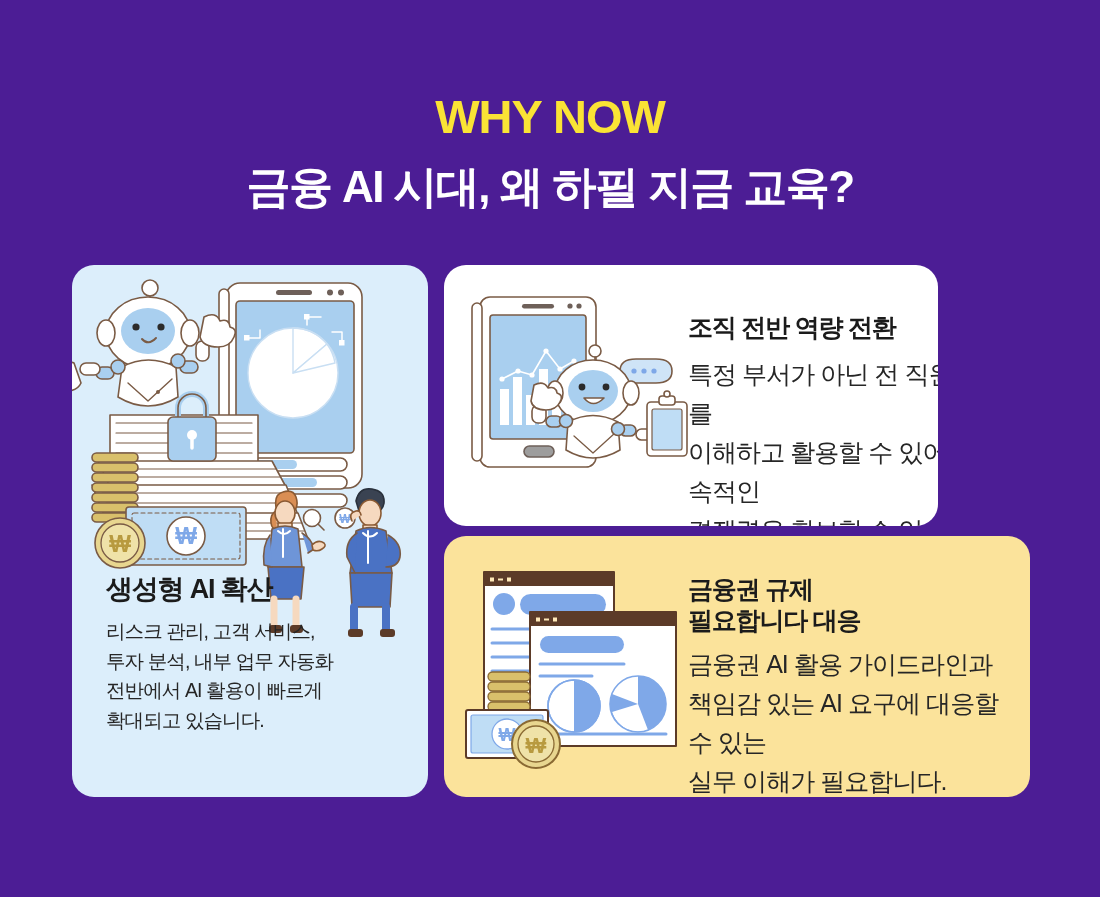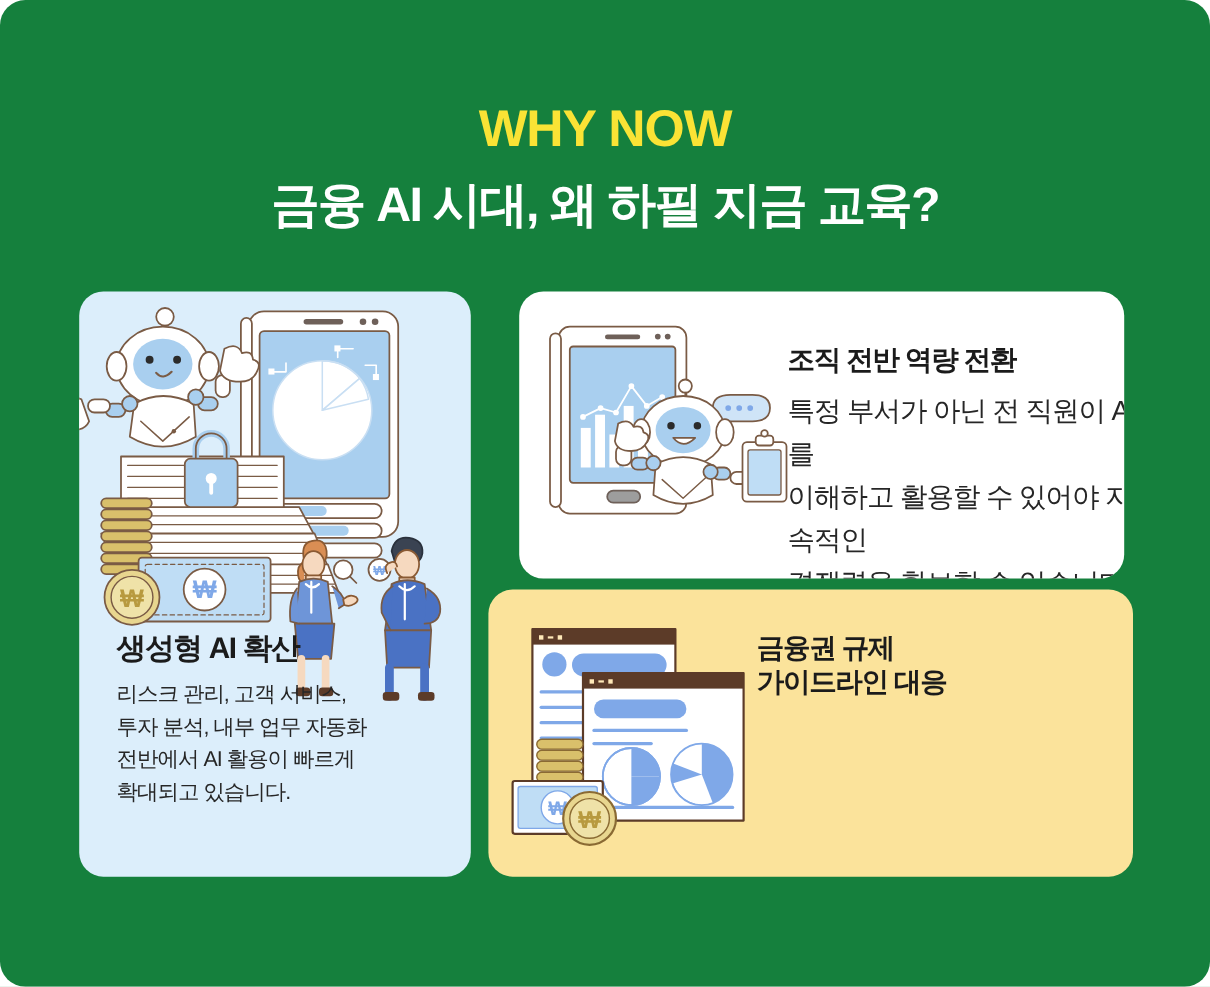--- a/index.html
+++ b/index.html
@@ -4,24 +4,23 @@
 <style>
   html, body {
     margin: 0;
     padding: 0;
     background: #ffffff;
   }
   #slide {
     position: relative;
     width: 1100px;
     height: 897px;
-    background: #15803d;
+    background: #4c1d95;
     overflow: hidden;
     font-family: "Liberation Sans", "DejaVu Sans", sans-serif;
-    border-radius: 23px;
   }
 
   
   #title-block {
     position: absolute;
     top: 92px;
     left: 0;
     width: 1100px;
     text-align: center;
   }
@@ -49,23 +48,22 @@
     box-sizing: border-box;
     overflow: hidden;
   }
   #card-left {
     left: 72px;  top: 265px;
     width: 356px; height: 532px;
     background: #DCEEFB;
   }
   #card-top-right {
     left: 444px; top: 265px;
-    width: 550px; height: 261px;
+    width: 494px; height: 261px;
     background: #FFFFFF;
-    margin-left: 28px;
   }
   #card-bottom-right {
     left: 444px; top: 536px;
     width: 586px; height: 261px;
     background: #FBE39B;
   }
 
   
   #left-art {
     position: absolute;
@@ -430,17 +428,20 @@
 
           <circle cx="74" cy="190" r="24" fill="#E8D68F" stroke="#8A6A33" stroke-width="2"></circle>
           <circle cx="74" cy="190" r="18" fill="#EFE2A8" stroke="#8A6A33" stroke-width="1.3"></circle>
           <text x="74" y="199" font-size="22" font-weight="800" fill="#B89A3F" stroke="none" text-anchor="middle" font-family="'Liberation Sans', sans-serif">₩</text>
         </g>
       </svg>
     </div>
 
     <div id="bottom-right-text" class="rc-text">
       <h2 class="rc-title">금융권 규제
-가이드라인 대응</h2>
+필요합니다 대응</h2>
+      <p class="card-body rc-body">금융권 AI 활용 가이드라인과
+책임감 있는 AI 요구에 대응할 수 있는
+실무 이해가 필요합니다.</p>
     </div>
   </div>
 
 </div>
 
 </body></html>

